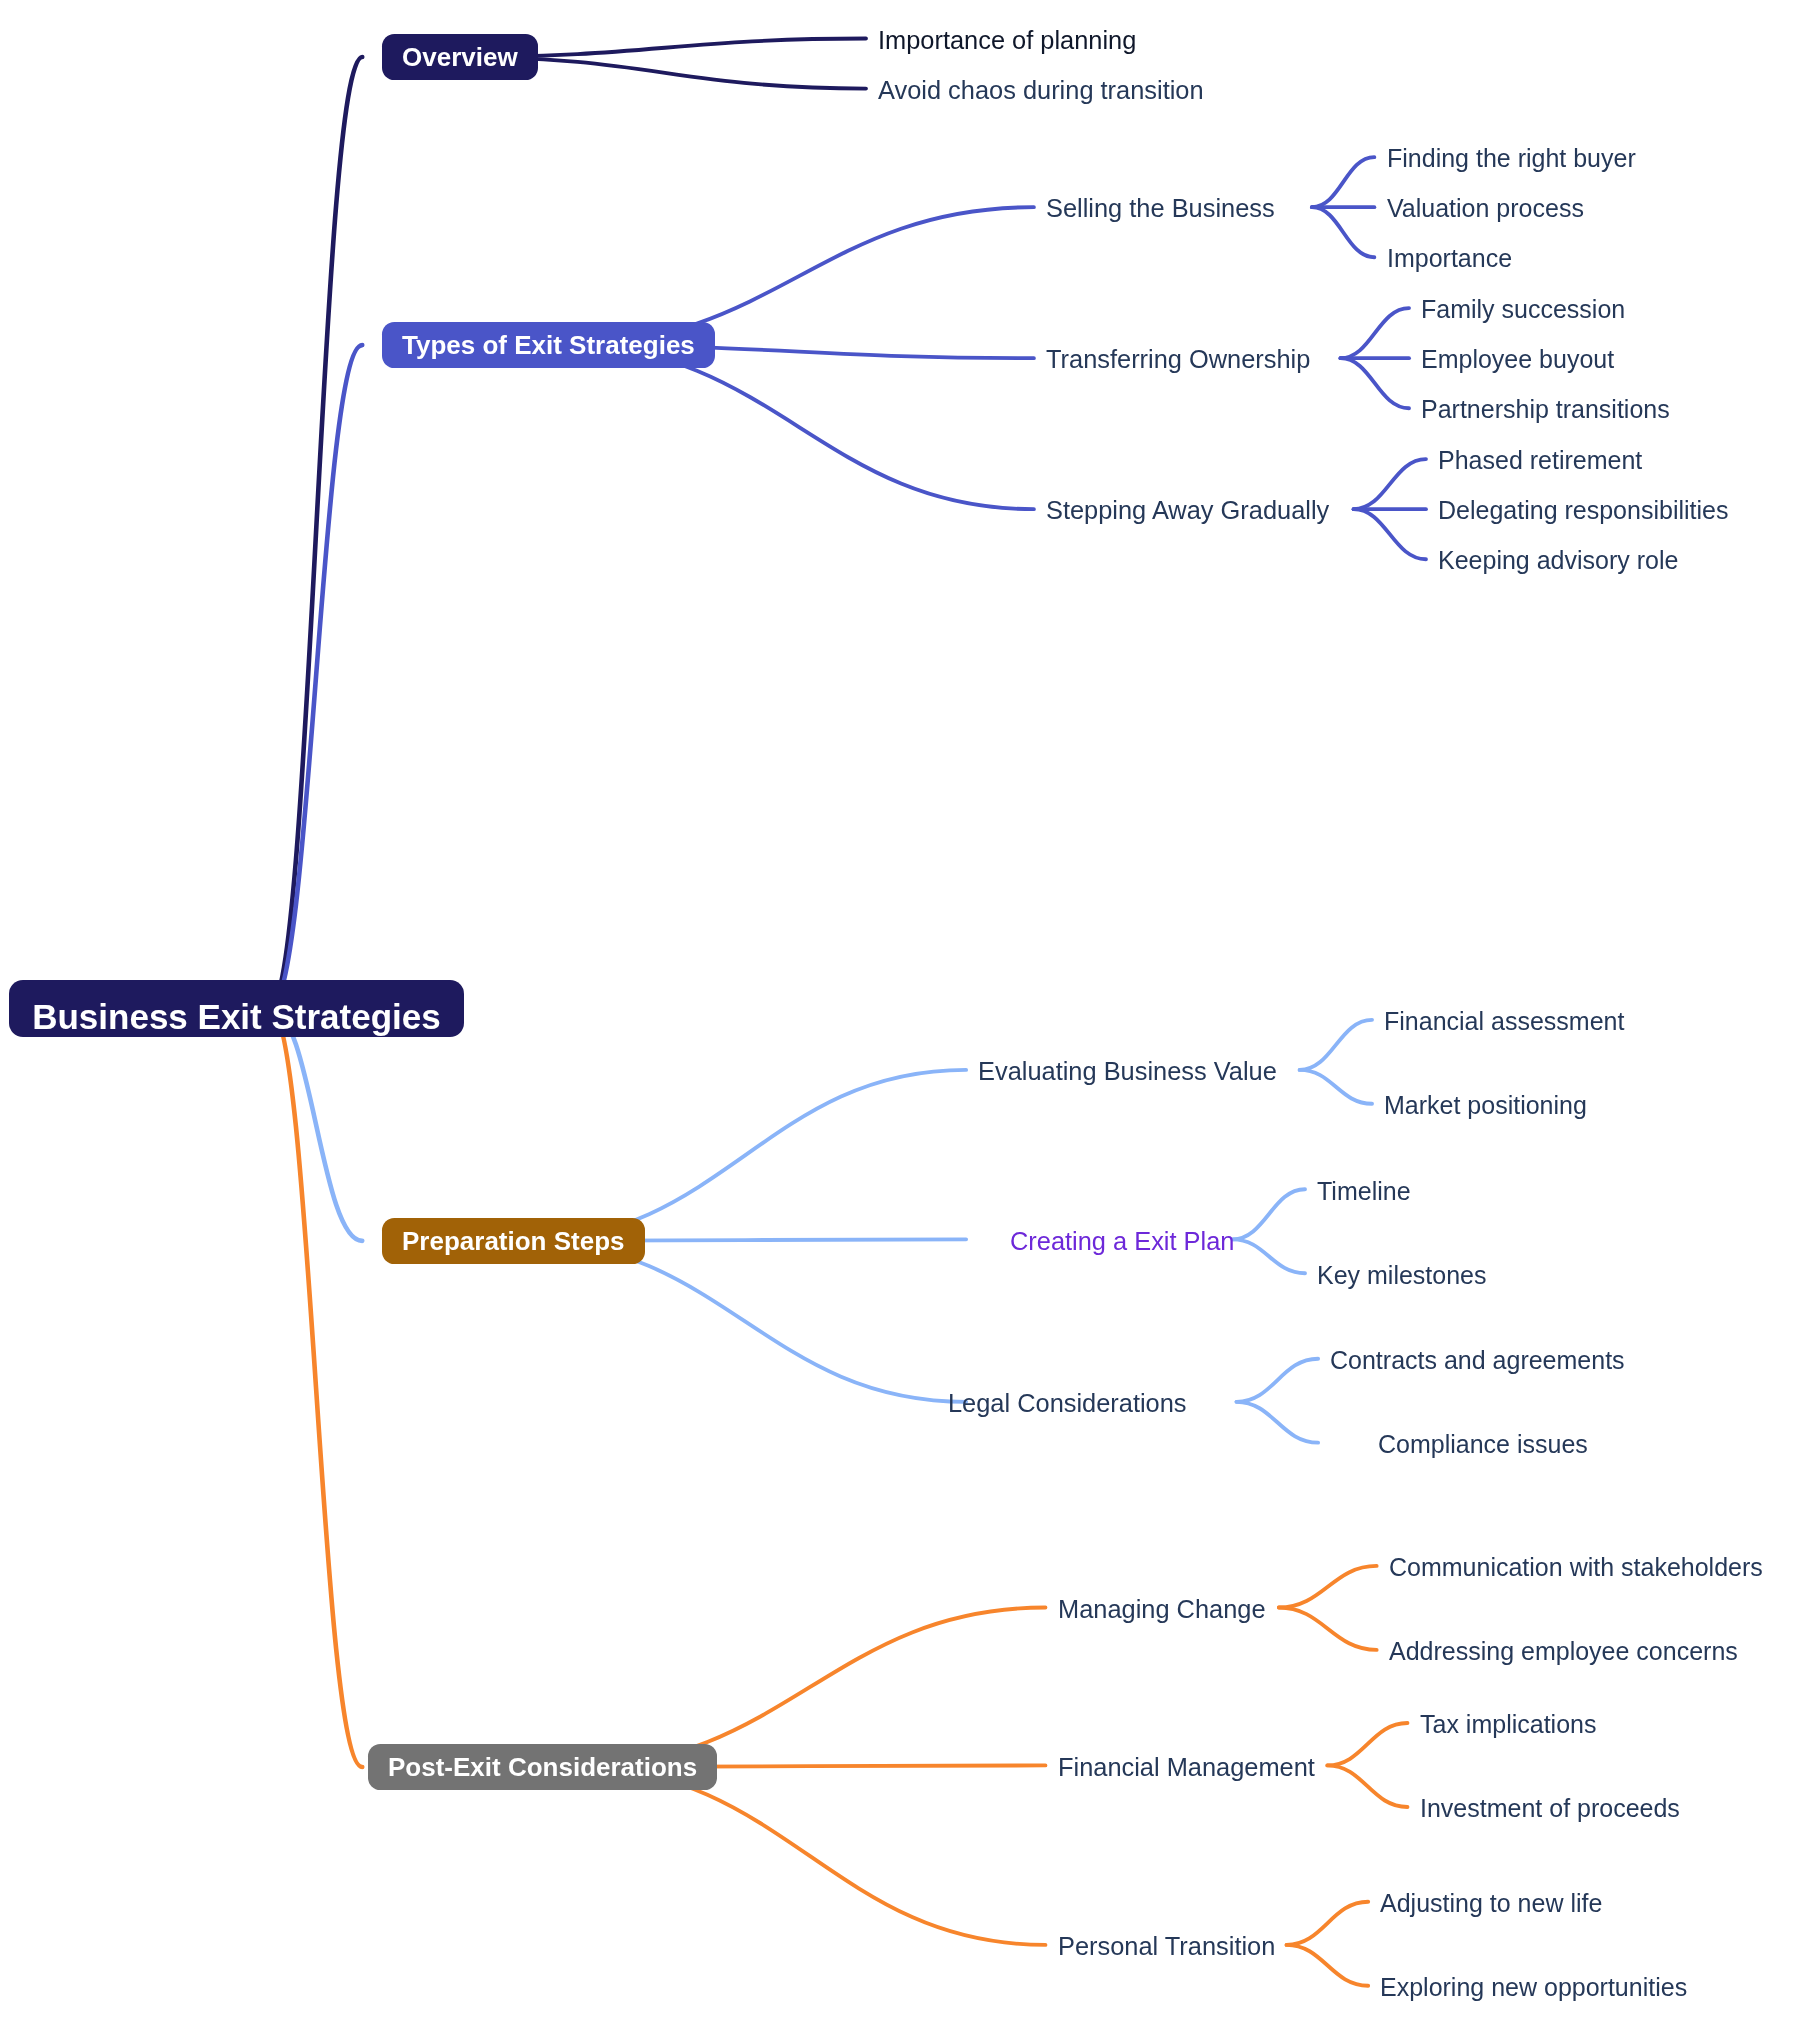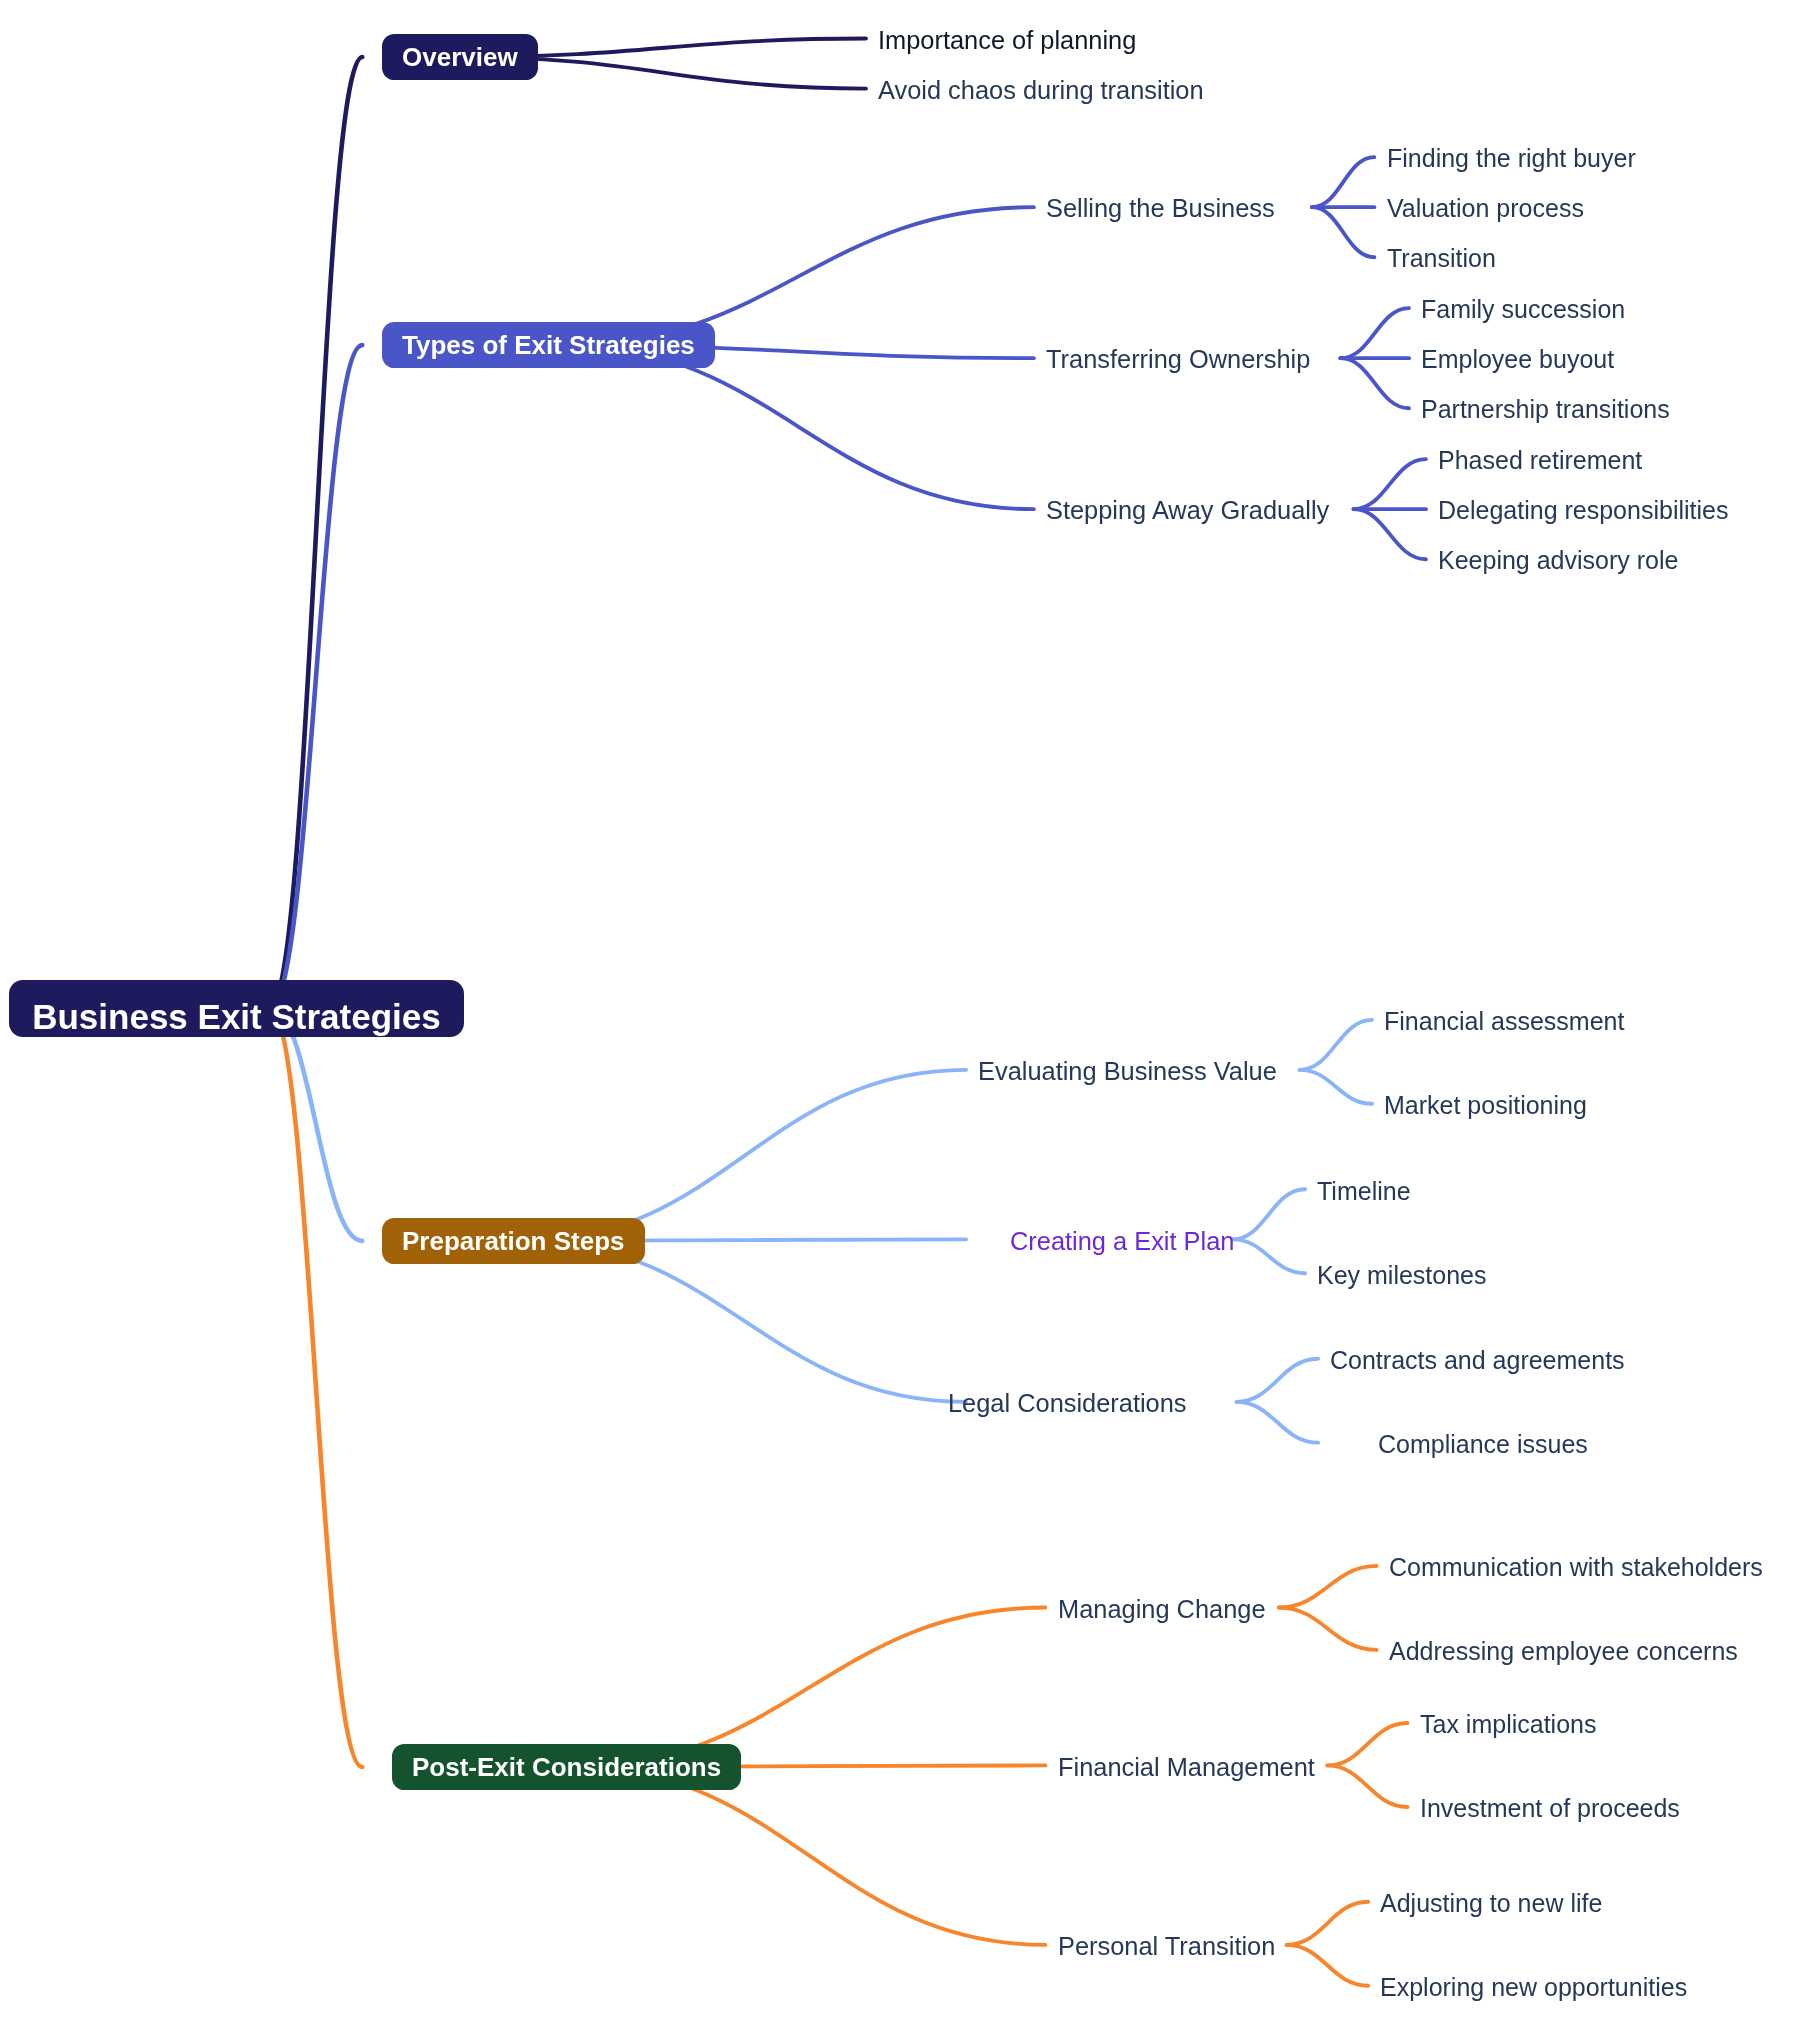--- a/index.html
+++ b/index.html
@@ -119,42 +119,42 @@
         <span>Overview</span>
       </div>
       <div class="node node-text " style="left: 878px; top: 25px; color: #0f172a;">Importance of planning</div>
       <div class="node node-text " style="left: 878px; top: 75px; color: rgb(37, 56, 88);">Avoid chaos during transition</div>
       <div class="node node-box node-branch" style="left: 362px; top: 322px; background: rgb(74, 85, 200);">
         <span>Types of Exit Strategies</span>
       </div>
       <div class="node node-text " style="left: 1046px; top: 193px; color: rgb(37, 56, 88);">Selling the Business</div>
       <div class="node node-text node-leaf" style="left: 1387px; top: 143px; color: rgb(37, 56, 88);">Finding the right buyer</div>
       <div class="node node-text node-leaf" style="left: 1387px; top: 193px; color: rgb(37, 56, 88);">Valuation process</div>
-      <div class="node node-text node-leaf" style="left: 1387px; top: 243px; color: rgb(37, 56, 88);">Transition</div>
+      <div class="node node-text node-leaf" style="left: 1387px; top: 243px; color: rgb(37, 56, 88);">Importance</div>
       <div class="node node-text " style="left: 1046px; top: 344px; color: rgb(37, 56, 88);">Transferring Ownership</div>
       <div class="node node-text node-leaf" style="left: 1421px; top: 294px; color: rgb(37, 56, 88);">Family succession</div>
       <div class="node node-text node-leaf" style="left: 1421px; top: 344px; color: rgb(37, 56, 88);">Employee buyout</div>
       <div class="node node-text node-leaf" style="left: 1421px; top: 394px; color: rgb(37, 56, 88);">Partnership transitions</div>
       <div class="node node-text " style="left: 1046px; top: 495px; color: rgb(37, 56, 88);">Stepping Away Gradually</div>
       <div class="node node-text node-leaf" style="left: 1438px; top: 445px; color: rgb(37, 56, 88);">Phased retirement</div>
       <div class="node node-text node-leaf" style="left: 1438px; top: 495px; color: rgb(37, 56, 88);">Delegating responsibilities</div>
       <div class="node node-text node-leaf" style="left: 1438px; top: 545px; color: rgb(37, 56, 88);">Keeping advisory role</div>
       <div class="node node-box node-branch" style="left: 362px; top: 1218px; background: #a16207;">
         <span>Preparation Steps</span>
       </div>
       <div class="node node-text " style="left: 978px; top: 1056px; color: rgb(37, 56, 88);">Evaluating Business Value</div>
       <div class="node node-text node-leaf" style="left: 1384px; top: 1006px; color: rgb(37, 56, 88);">Financial assessment</div>
       <div class="node node-text node-leaf" style="left: 1384px; top: 1090px; color: rgb(37, 56, 88);">Market positioning</div>
       <div class="node node-text " style="left: 978px; top: 1226px; color: #6d28d9; margin-left: 32px;">Creating a Exit Plan</div>
       <div class="node node-text node-leaf" style="left: 1317px; top: 1176px; color: rgb(37, 56, 88);">Timeline</div>
       <div class="node node-text node-leaf" style="left: 1317px; top: 1260px; color: rgb(37, 56, 88);">Key milestones</div>
       <div class="node node-text " style="left: 948px; top: 1388px; color: rgb(37, 56, 88);">Legal Considerations</div>
       <div class="node node-text node-leaf" style="left: 1330px; top: 1345px; color: rgb(37, 56, 88);">Contracts and agreements</div>
       <div class="node node-text node-leaf" style="left: 1330px; top: 1429px; color: rgb(37, 56, 88); margin-left: 48px;">Compliance issues</div>
-      <div class="node node-box node-branch" style="left: 372px; top: 1744px; background: #14532d;">
+      <div class="node node-box node-branch" style="left: 348px; top: 1744px; background: #737373;">
         <span>Post-Exit Considerations</span>
       </div>
       <div class="node node-text " style="left: 1058px; top: 1594px; color: rgb(37, 56, 88);">Managing Change</div>
       <div class="node node-text node-leaf" style="left: 1389px; top: 1552px; color: rgb(37, 56, 88);">Communication with stakeholders</div>
       <div class="node node-text node-leaf" style="left: 1389px; top: 1636px; color: rgb(37, 56, 88);">Addressing employee concerns</div>
       <div class="node node-text " style="left: 1058px; top: 1752px; color: rgb(37, 56, 88);">Financial Management</div>
       <div class="node node-text node-leaf" style="left: 1420px; top: 1709px; color: rgb(37, 56, 88);">Tax implications</div>
       <div class="node node-text node-leaf" style="left: 1420px; top: 1793px; color: rgb(37, 56, 88);">Investment of proceeds</div>
       <div class="node node-text " style="left: 1058px; top: 1931px; color: rgb(37, 56, 88);">Personal Transition</div>
       <div class="node node-text node-leaf" style="left: 1380px; top: 1888px; color: rgb(37, 56, 88);">Adjusting to new life</div>

